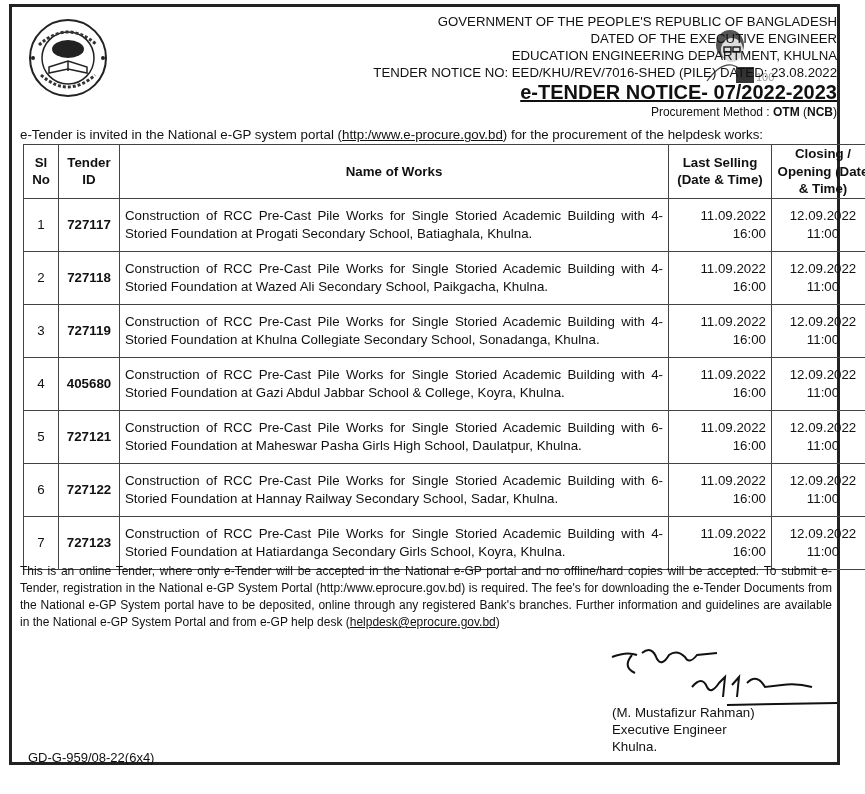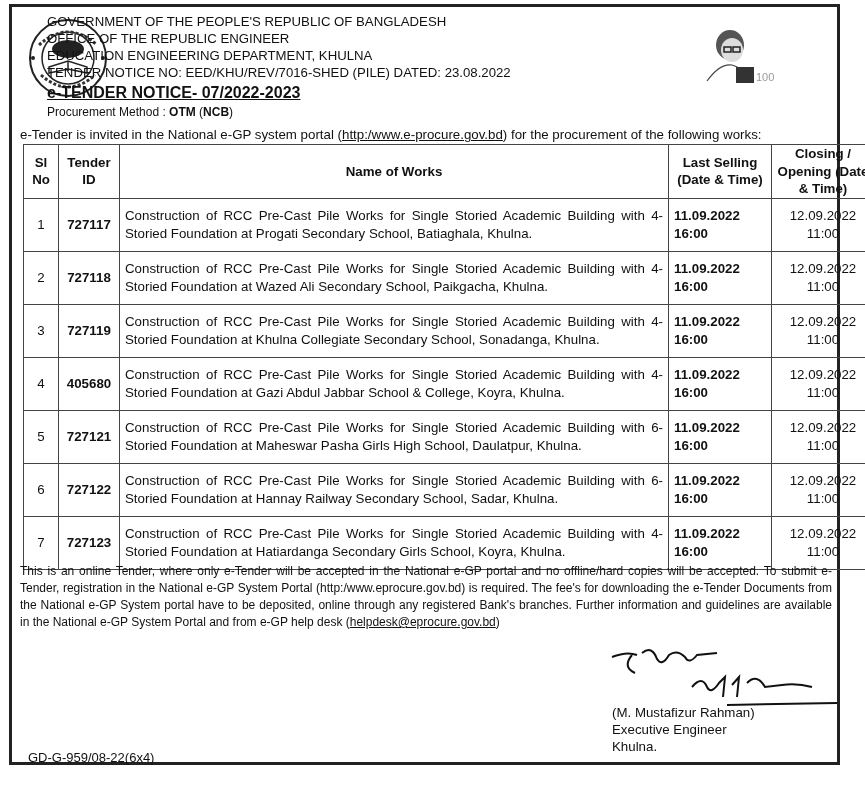--- a/index.html
+++ b/index.html
@@ -1,38 +1,38 @@
 <!DOCTYPE html>
 <html><head>
 <meta charset="utf-8">
 <style>
   html, body { margin: 0; padding: 0; background: #ffffff; }
   body { width: 865px; height: 794px; position: relative; overflow: hidden;
          font-family: "Liberation Sans", sans-serif; color: #111; }
   .frame { position: absolute; left: 9px; top: 4px; width: 831px; height: 761px;
            border: 3px solid #222; box-sizing: border-box; background: #fff; }
-  .header { position: absolute; left: 0; right: 0; top: 6px; text-align: left;
-            font-size: 13.2px; line-height: 17px; padding-left: 35px; }
+  .header { position: absolute; left: 0; right: 0; top: 6px; text-align: right;
+            font-size: 13.2px; line-height: 17px; }
   .header .line { display: block; }
-  .notice-title { font-weight: bold; text-decoration: underline; font-size: 16px; line-height: 19px; margin-top: 2px; }
+  .notice-title { font-weight: bold; text-decoration: underline; font-size: 20px; line-height: 19px; margin-top: 2px; }
   .proc { font-size: 12px; line-height: 20px; }
   .proc b { font-weight: bold; }
   .logo-left { position: absolute; left: 15px; top: 10px; width: 82px; height: 82px; }
   .logo-right { position: absolute; left: 690px; top: 16px; width: 80px; height: 70px; }
   .invite { position: absolute; left: 8px; top: 120px; font-size: 13.3px; line-height: 16px; white-space: nowrap; }
   .invite .u { text-decoration: underline; }
   table.works { position: absolute; left: 11px; top: 137px; width: 852px;
                 border-collapse: collapse; font-size: 13.3px; line-height: 17.5px; }
   table.works th, table.works td { border: 1px solid #444; padding: 0 5px; vertical-align: middle; }
   table.works th { font-weight: bold; text-align: center; height: 48px; }
   table.works td { height: 52px; }
   td.c-sl { width: 24px; text-align: center; }
   td.c-id { width: 50px; text-align: center; font-weight: bold; margin-left: 31px; }
   td.c-name { text-align: justify; text-align-last: left; }
-  td.c-ls { width: 92px; text-align: left; font-weight: bold; }
+  td.c-ls { width: 92px; text-align: right; }
   td.c-co { width: 92px; text-align: center; }
   .footer-text { position: absolute; left: 8px; top: 556px; width: 812px; font-size: 12px; line-height: 17px;
                  text-align: justify; }
   .footer-text .u { text-decoration: underline; }
   .signature { position: absolute; left: 595px; top: 640px; width: 230px; height: 60px; }
   .sign-block { position: absolute; left: 600px; top: 697px; width: 220px; font-size: 13.3px; line-height: 17px; }
   .gd-ref { position: absolute; left: 16px; top: 743px; font-size: 13px; }
 </style>
 </head>
 <body>
@@ -56,28 +56,28 @@
     <ellipse cx="30" cy="27" rx="11" ry="12" fill="#ddd"></ellipse>
     <rect x="22" y="24" width="7" height="5" fill="none" stroke="#222" stroke-width="1.5"></rect>
     <rect x="31" y="24" width="7" height="5" fill="none" stroke="#222" stroke-width="1.5"></rect>
     <path d="M5 58 Q18 40 30 42 Q40 44 44 58" fill="none" stroke="#444" stroke-width="1.2"></path>
     <rect x="34" y="44" width="18" height="16" fill="#333"></rect>
     <text x="54" y="58" font-size="11" fill="#999" font-family="Liberation Sans, sans-serif">100</text>
   </svg>
 
   <div class="header">
     <span class="line">GOVERNMENT OF THE PEOPLE'S REPUBLIC OF BANGLADESH</span>
-    <span class="line">OFFICE OF THE REPUBLIC ENGINEER</span>
+    <span class="line">DATED OF THE EXECUTIVE ENGINEER</span>
     <span class="line">EDUCATION ENGINEERING DEPARTMENT, KHULNA</span>
     <span class="line">TENDER NOTICE NO: EED/KHU/REV/7016-SHED (PILE) DATED: 23.08.2022</span>
     <span class="line notice-title">e-TENDER NOTICE- 07/2022-2023</span>
     <span class="line proc"><span>Procurement Method : </span><b>OTM</b><span> (</span><b>NCB</b><span>)</span></span>
   </div>
 
-  <div class="invite"><span>e-Tender is invited in the National e-GP system portal (</span><span class="u">http:/www.e-procure.gov.bd</span><span>) for the procurement of the following works:</span></div>
+  <div class="invite"><span>e-Tender is invited in the National e-GP system portal (</span><span class="u">http:/www.e-procure.gov.bd</span><span>) for the procurement of the helpdesk works:</span></div>
 
   <table class="works">
     <thead>
       <tr>
         <th>Sl No</th>
         <th>Tender ID</th>
         <th>Name of Works</th>
         <th>Last Selling (Date &amp; Time)</th>
         <th>Closing / Opening (Date &amp; Time)</th>
       </tr>

